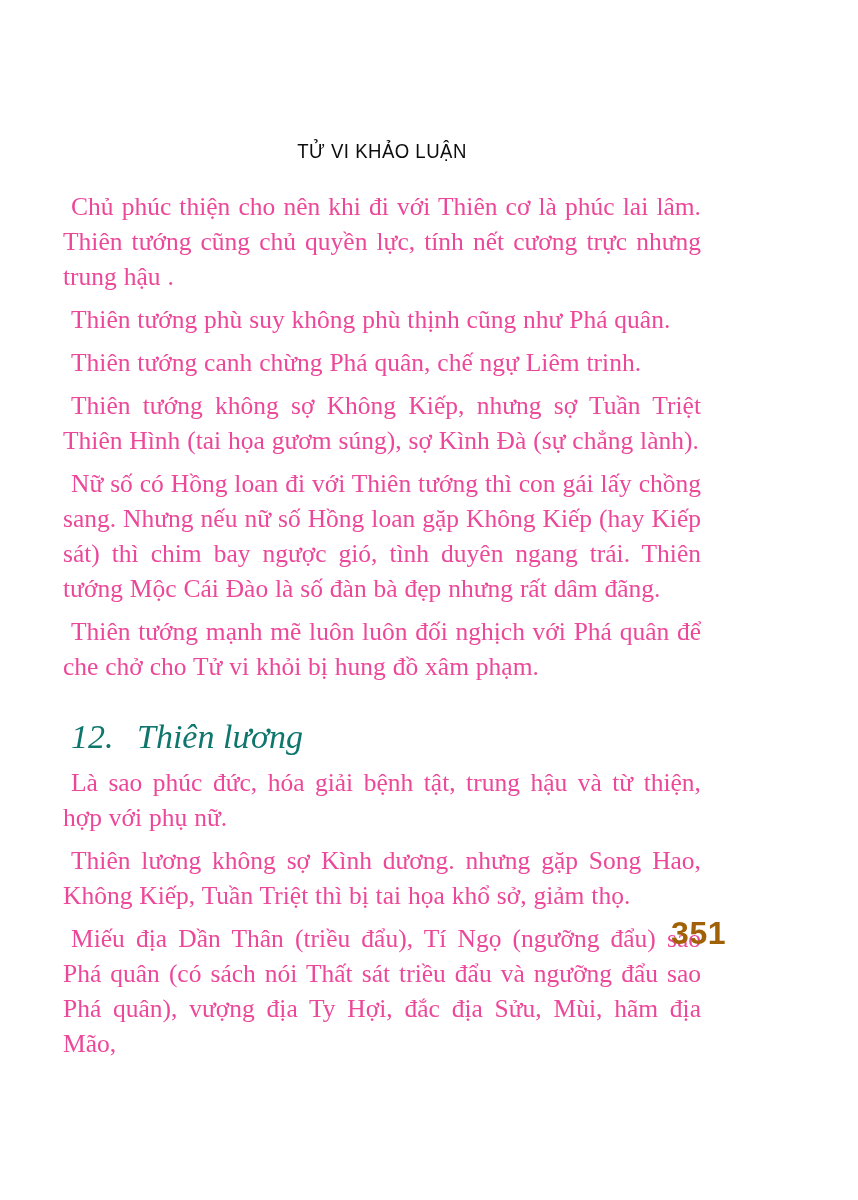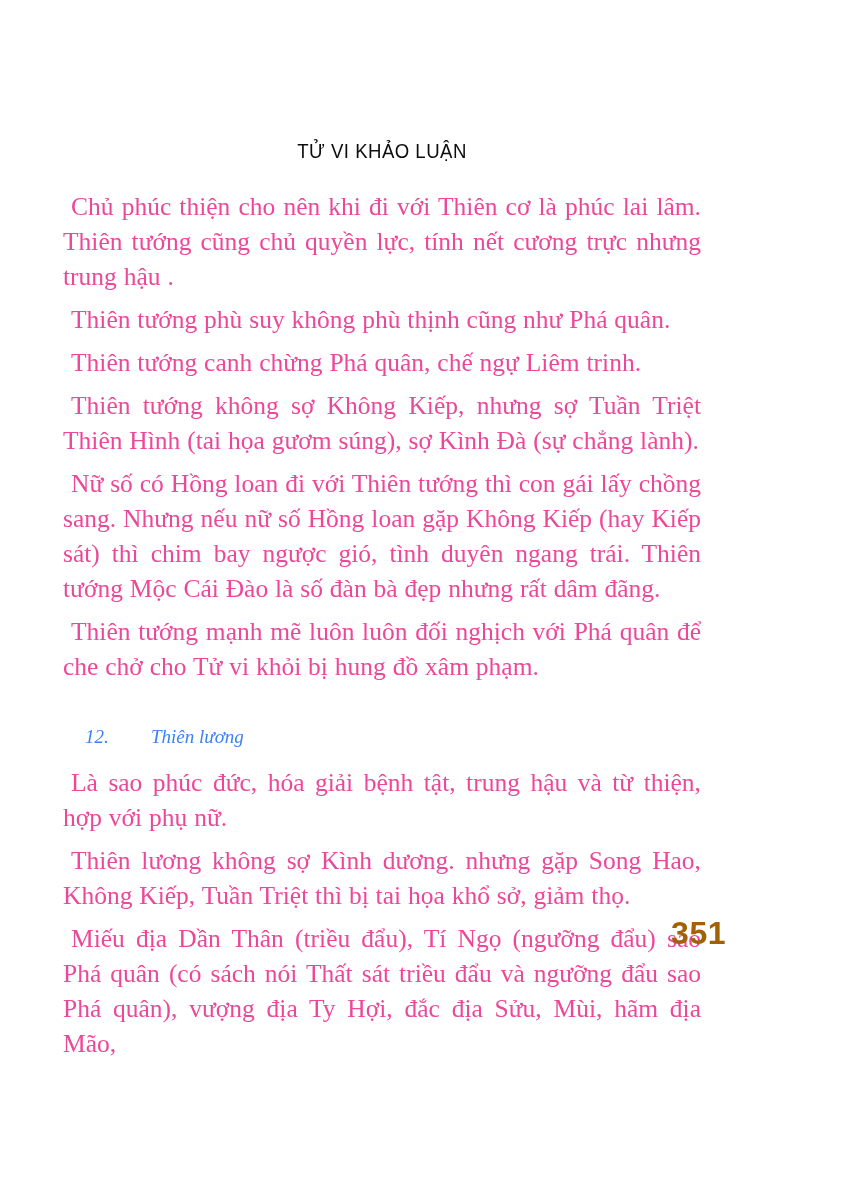--- a/index.html
+++ b/index.html
@@ -41,27 +41,27 @@
     margin: 0 0 8px 0;
     font-size: 25.5px;
     line-height: 35px;
     text-align: justify;
     text-justify: inter-word;
     text-indent: 8px;
     color: #ec4899;
     word-spacing: 0.5px;
   }
   h2.section-heading {
-    font-size: 19px;
+    font-size: 34px;
     font-style: italic;
     font-weight: 400;
-    margin: 36px 0 11px 14px;
+    margin: 36px 0 11px 0;
     padding-left: 8px;
     line-height: 34px;
-    color: #3b82f6;
+    color: #0f766e;
   }
   h2.section-heading .sec-num {
     display: inline-block;
     min-width: 66px;
   }
   .page-number {
     position: absolute;
     right: 132px;
     bottom: 48px;
     font-family: "Liberation Sans", "DejaVu Sans", sans-serif;

